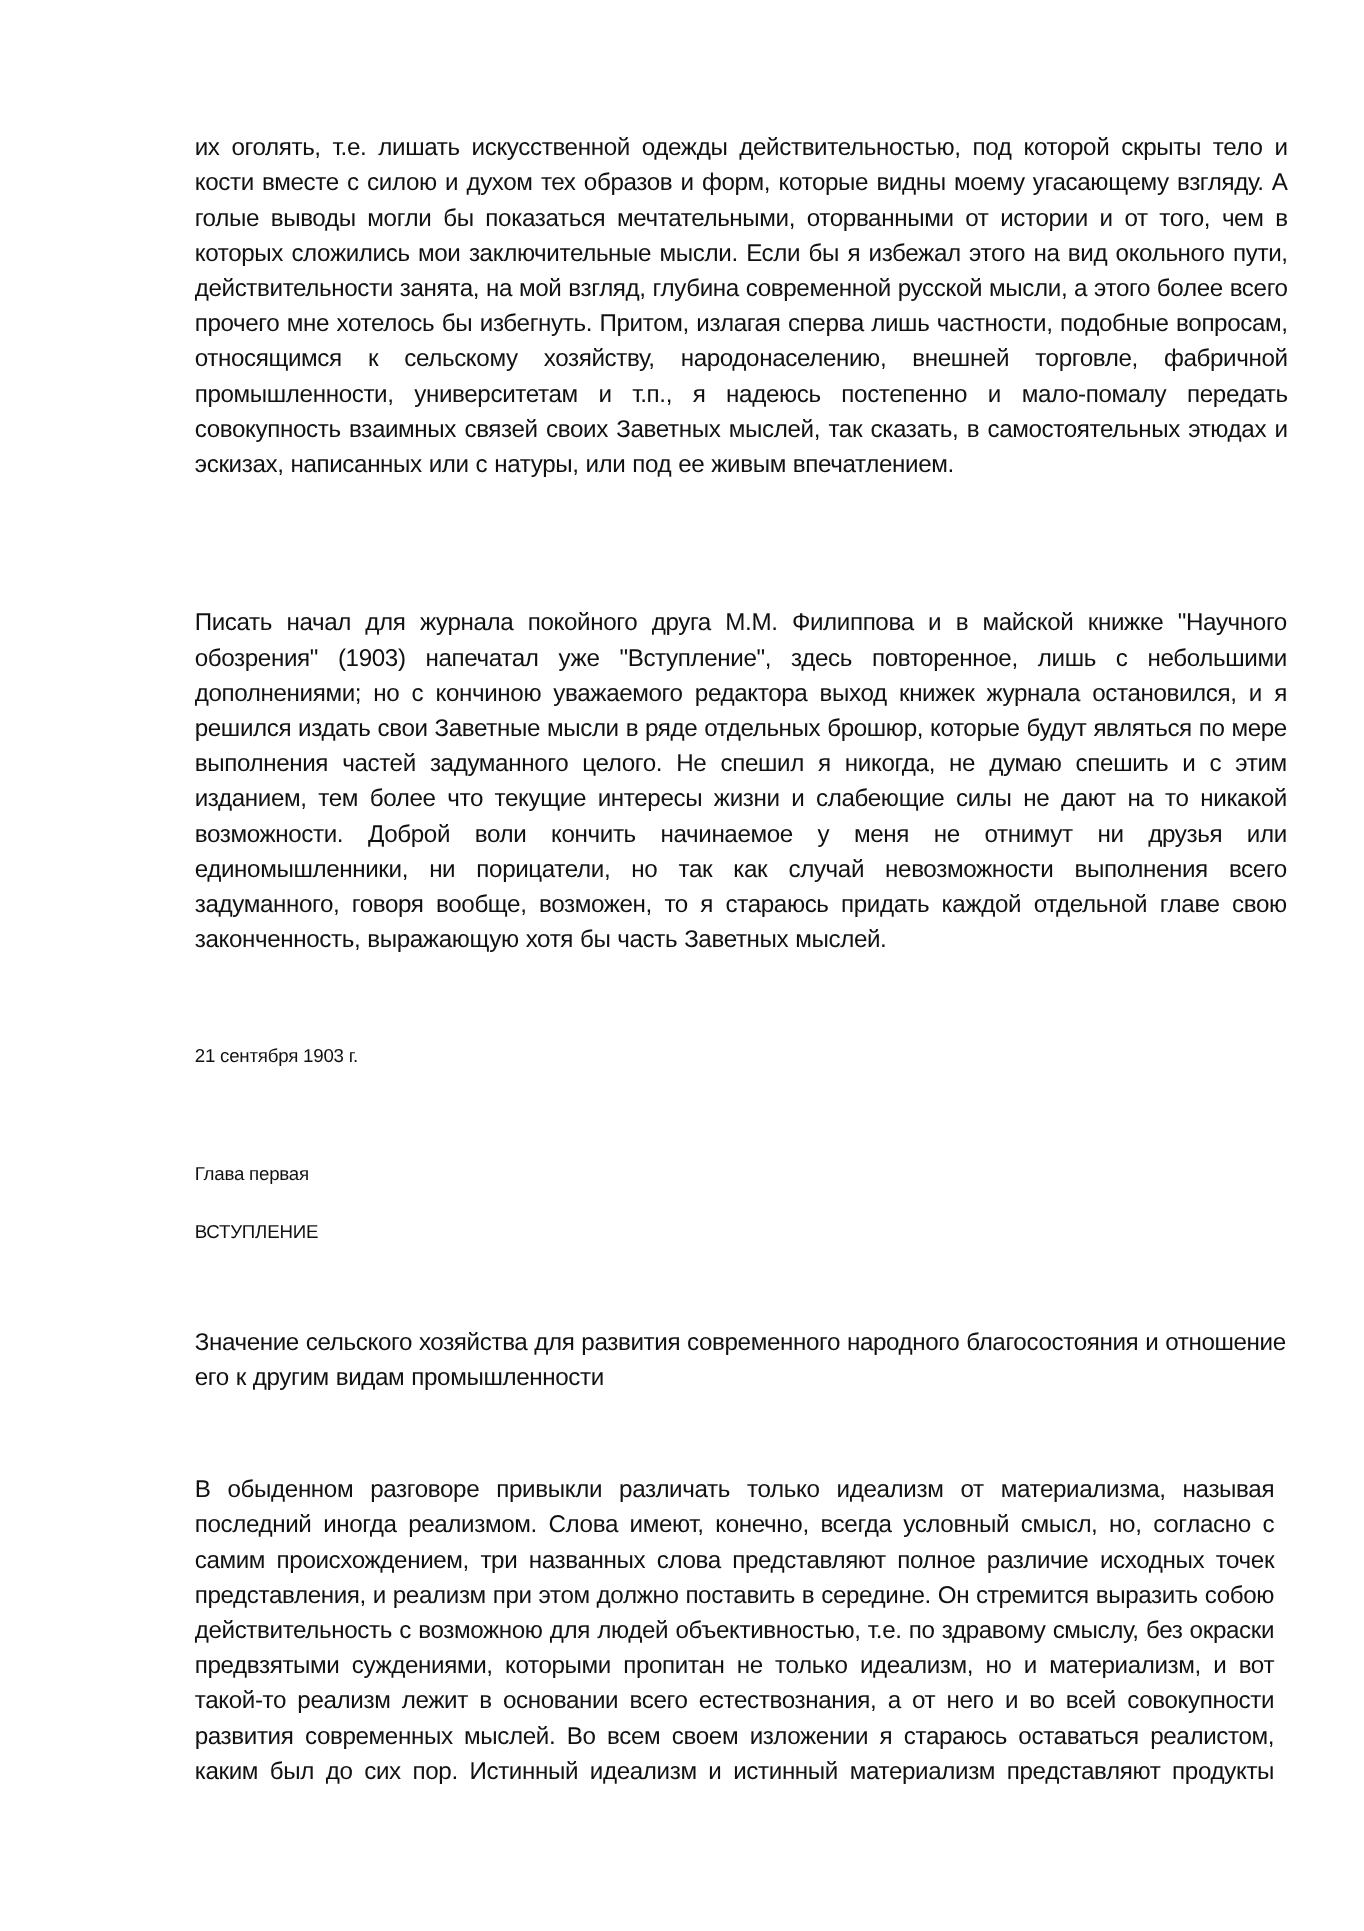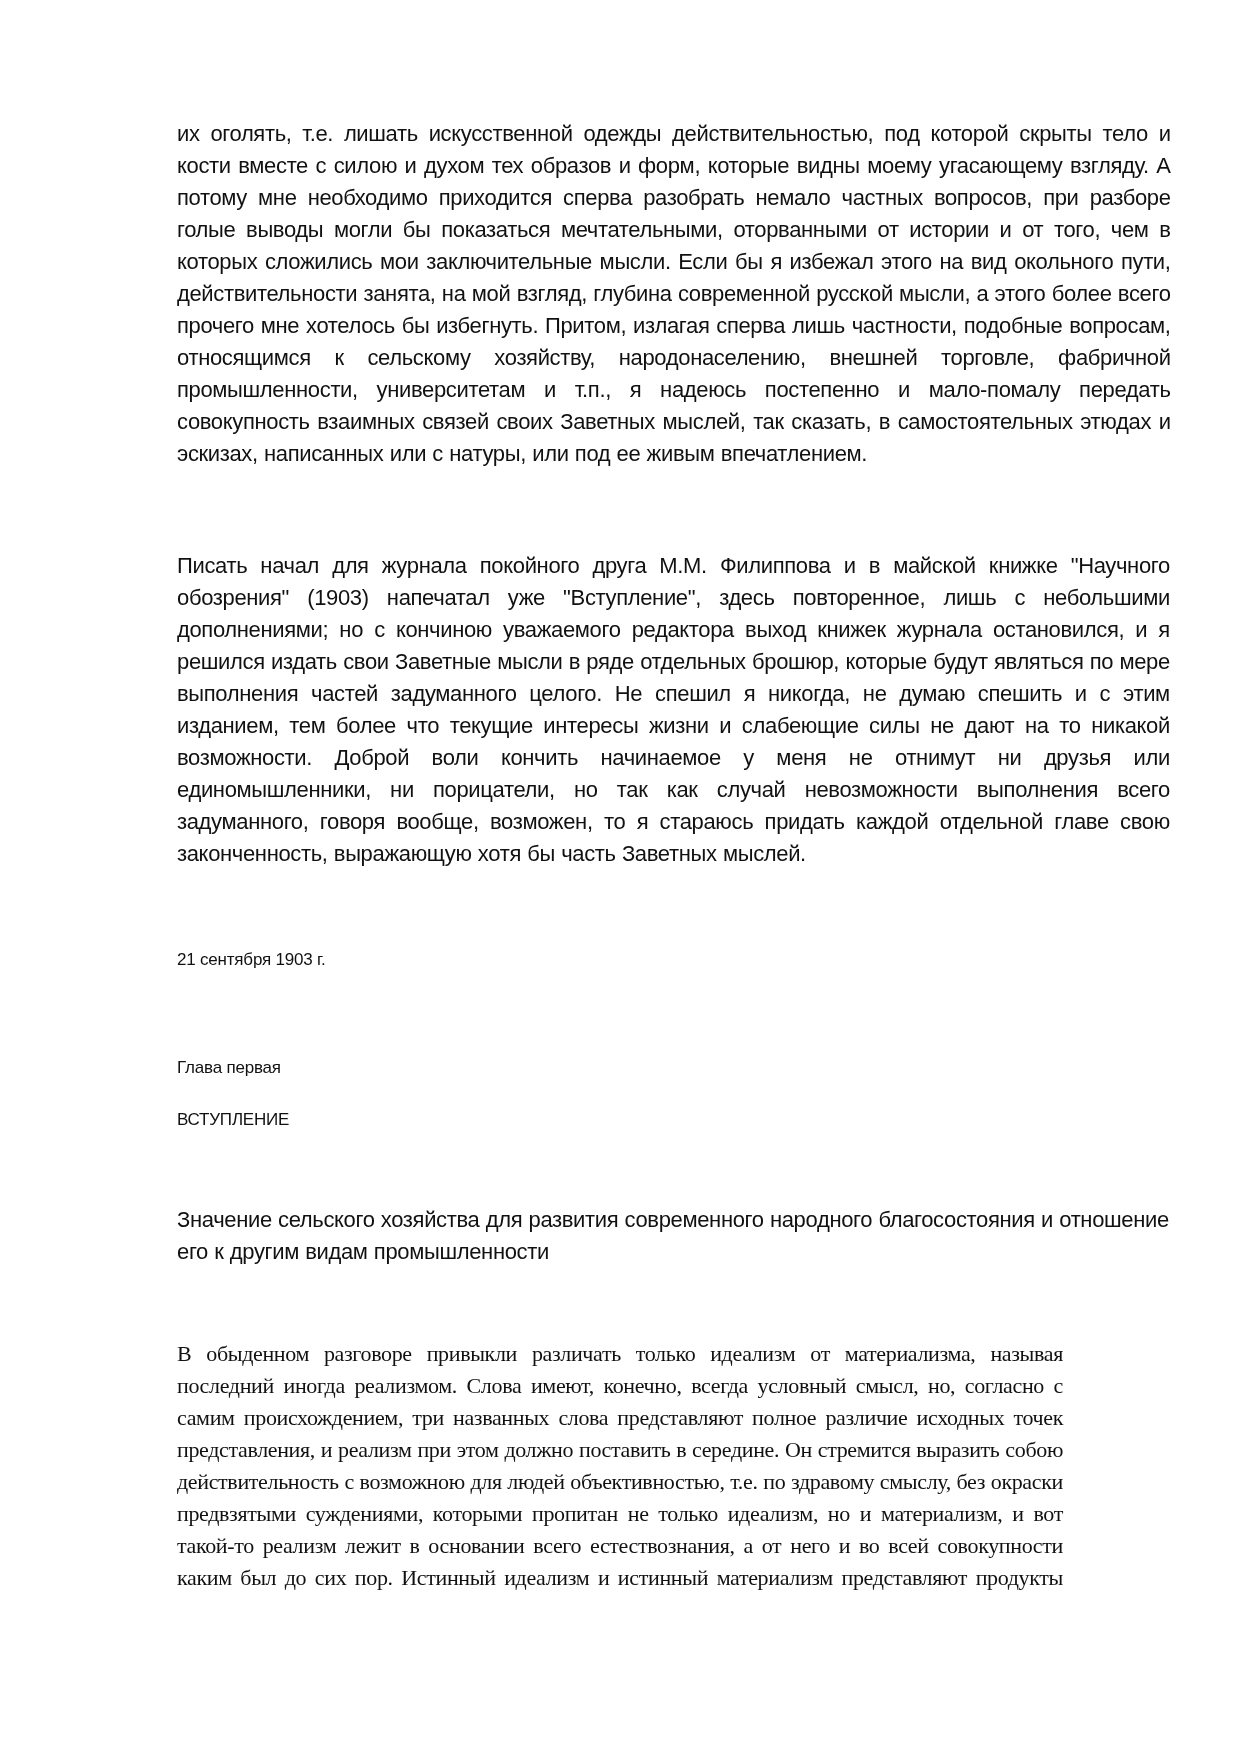--- a/index.html
+++ b/index.html
@@ -45,31 +45,30 @@
       font-size: 17px;
       line-height: 32px;
       letter-spacing: -0.2px;
     }
     #p1 { position: absolute; top: 0; }
     #p2 { position: absolute; top: 432px; }
     #date { position: absolute; top: 826px; }
     #chapter { position: absolute; top: 934px; }
     #title { position: absolute; top: 986px; }
     #subtitle { position: absolute; top: 1086px; }
-    #p3 { position: absolute; top: 1220px; font-family: Liberation Serif, serif; }
+    #p3 { position: absolute; top: 1220px; }
   </style>
 </head>
 <body>
 
 <div class="page">
 
   <div id="p1" class="para">
     <span class="line">их оголять, т.е. лишать искусственной одежды действительностью, под которой скрыты тело и</span>
     <span class="line">кости вместе с силою и духом тех образов и форм, которые видны моему угасающему взгляду. А</span>
-    <span class="line">потому мне необходимо приходится сперва разобрать немало частных вопросов, при разборе</span>
     <span class="line">голые выводы могли бы показаться мечтательными, оторванными от истории и от того, чем в</span>
     <span class="line">которых сложились мои заключительные мысли. Если бы я избежал этого на вид окольного пути,</span>
     <span class="line">действительности занята, на мой взгляд, глубина современной русской мысли, а этого более всего</span>
     <span class="line">прочего мне хотелось бы избегнуть. Притом, излагая сперва лишь частности, подобные вопросам,</span>
     <span class="line">относящимся к сельскому хозяйству, народонаселению, внешней торговле, фабричной</span>
     <span class="line">промышленности, университетам и т.п., я надеюсь постепенно и мало-помалу передать</span>
     <span class="line">совокупность взаимных связей своих Заветных мыслей, так сказать, в самостоятельных этюдах и</span>
     <span class="line last">эскизах, написанных или с натуры, или под ее живым впечатлением.</span>
   </div>
 
@@ -98,16 +97,17 @@
   </div>
 
   <div id="p3" class="para">
     <span class="line">В обыденном разговоре привыкли различать только идеализм от материализма, называя</span>
     <span class="line">последний иногда реализмом. Слова имеют, конечно, всегда условный смысл, но, согласно с</span>
     <span class="line">самим происхождением, три названных слова представляют полное различие исходных точек</span>
     <span class="line">представления, и реализм при этом должно поставить в середине. Он стремится выразить собою</span>
     <span class="line">действительность с возможною для людей объективностью, т.е. по здравому смыслу, без окраски</span>
     <span class="line">предвзятыми суждениями, которыми пропитан не только идеализм, но и материализм, и вот</span>
     <span class="line">такой-то реализм лежит в основании всего естествознания, а от него и во всей совокупности</span>
+    <span class="line">развития современных мыслей. Во всем своем изложении я стараюсь оставаться реалистом,</span>
     <span class="line">каким был до сих пор. Истинный идеализм и истинный материализм представляют продукты</span>
   </div>
 
 </div>
 
 </body></html>

